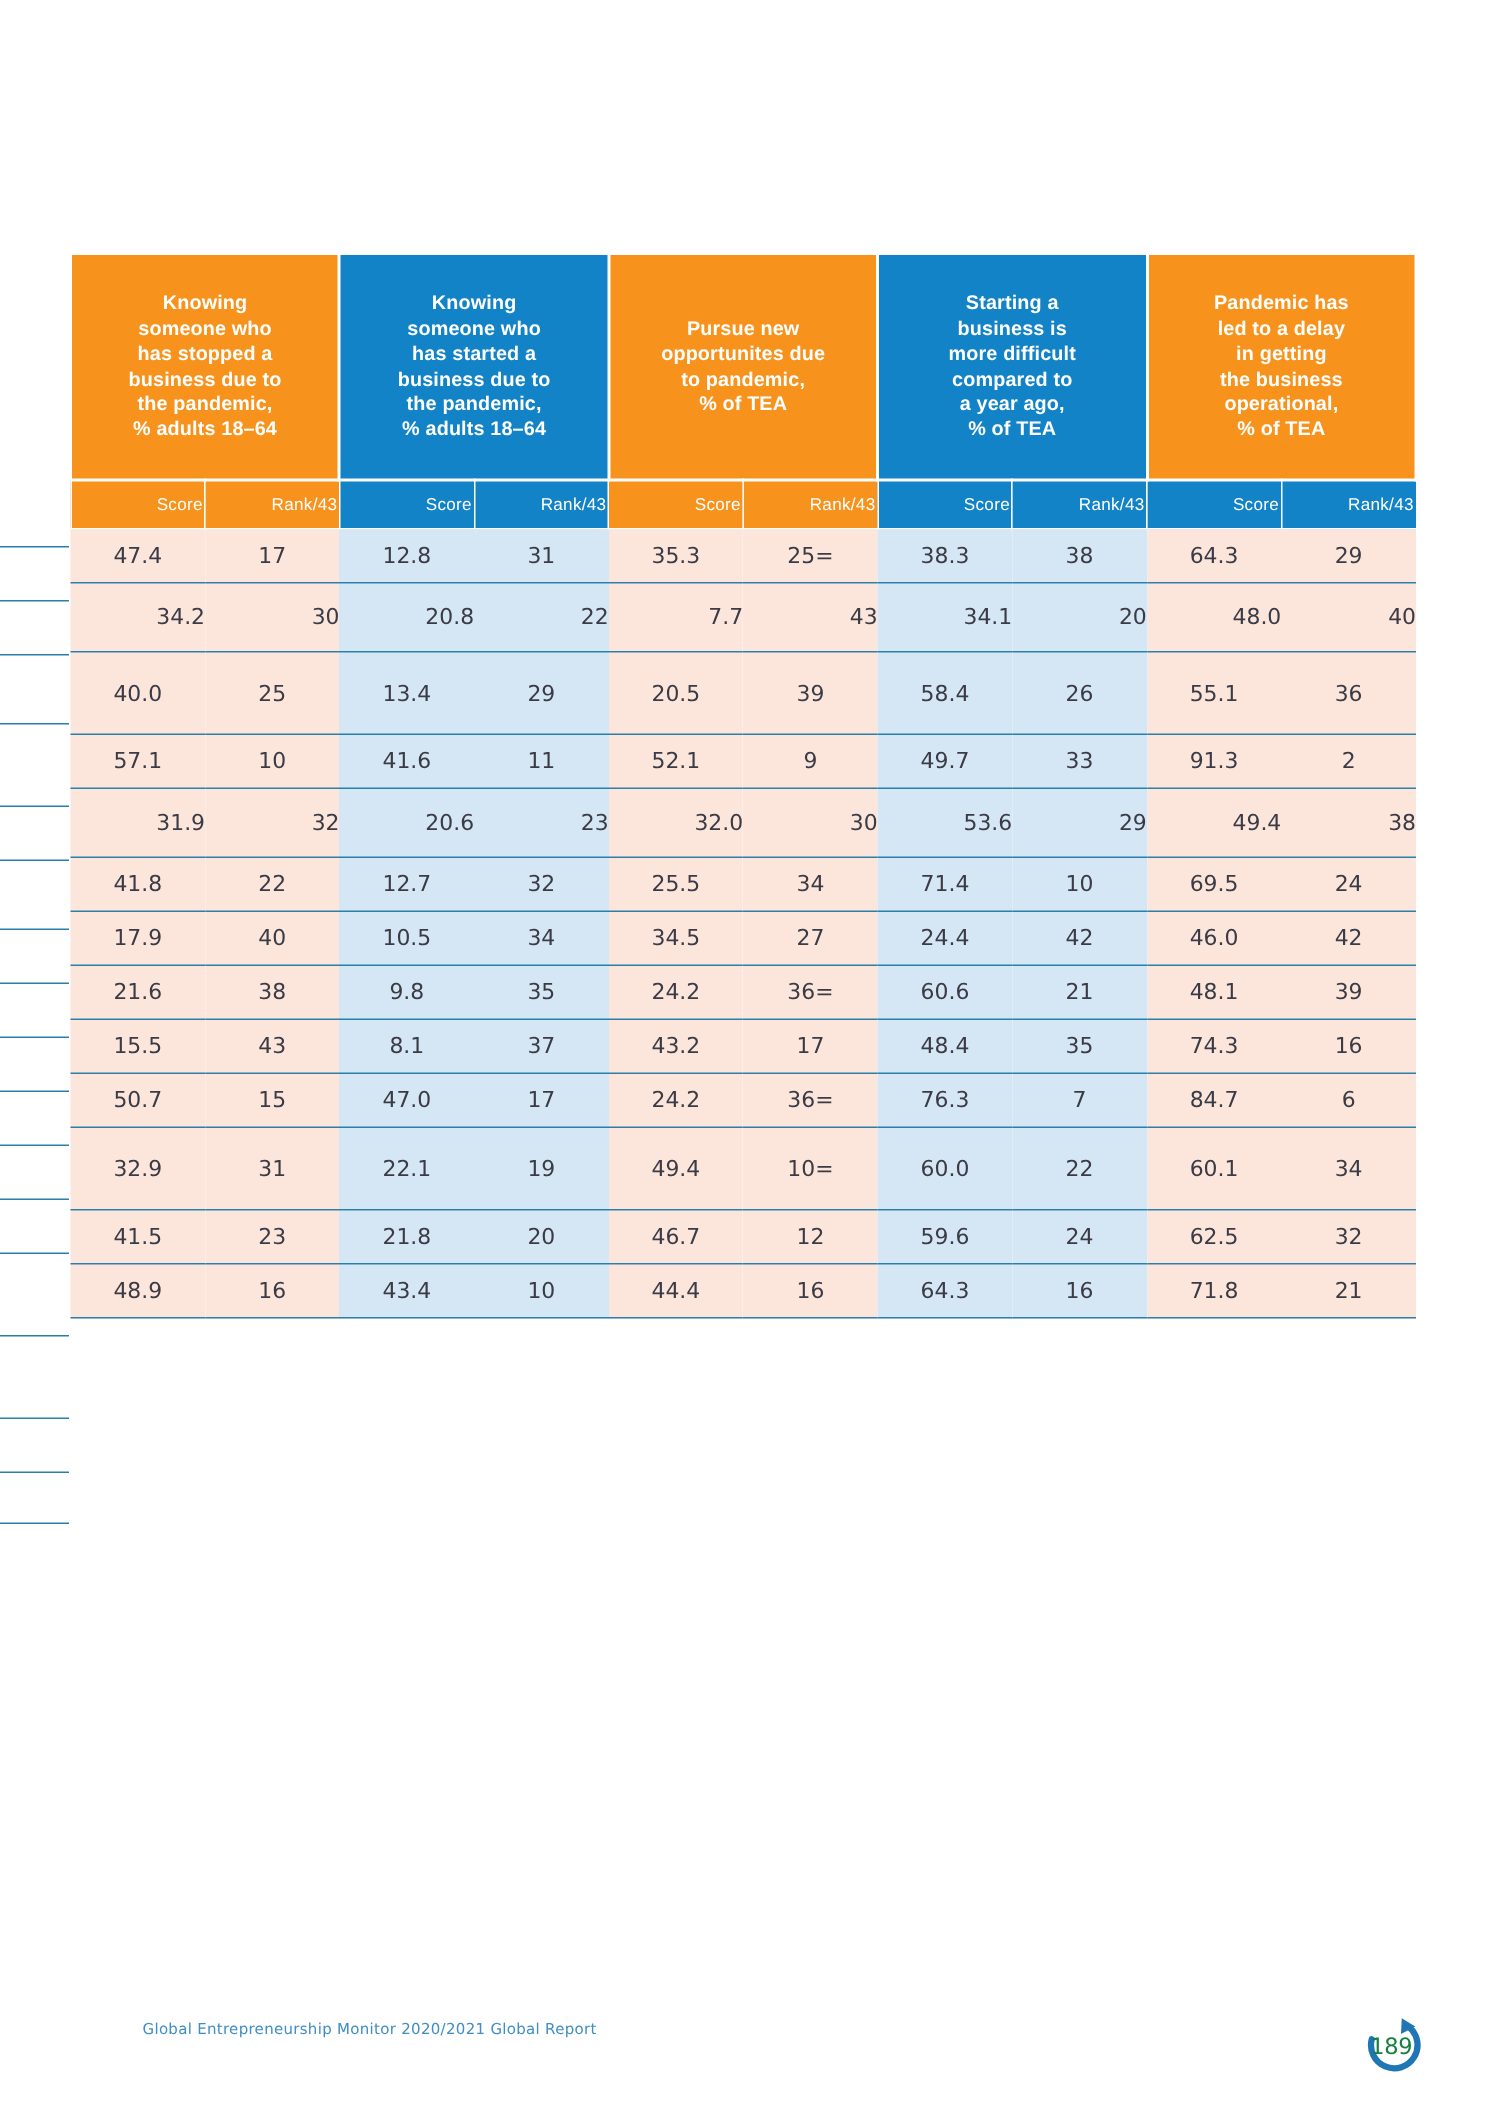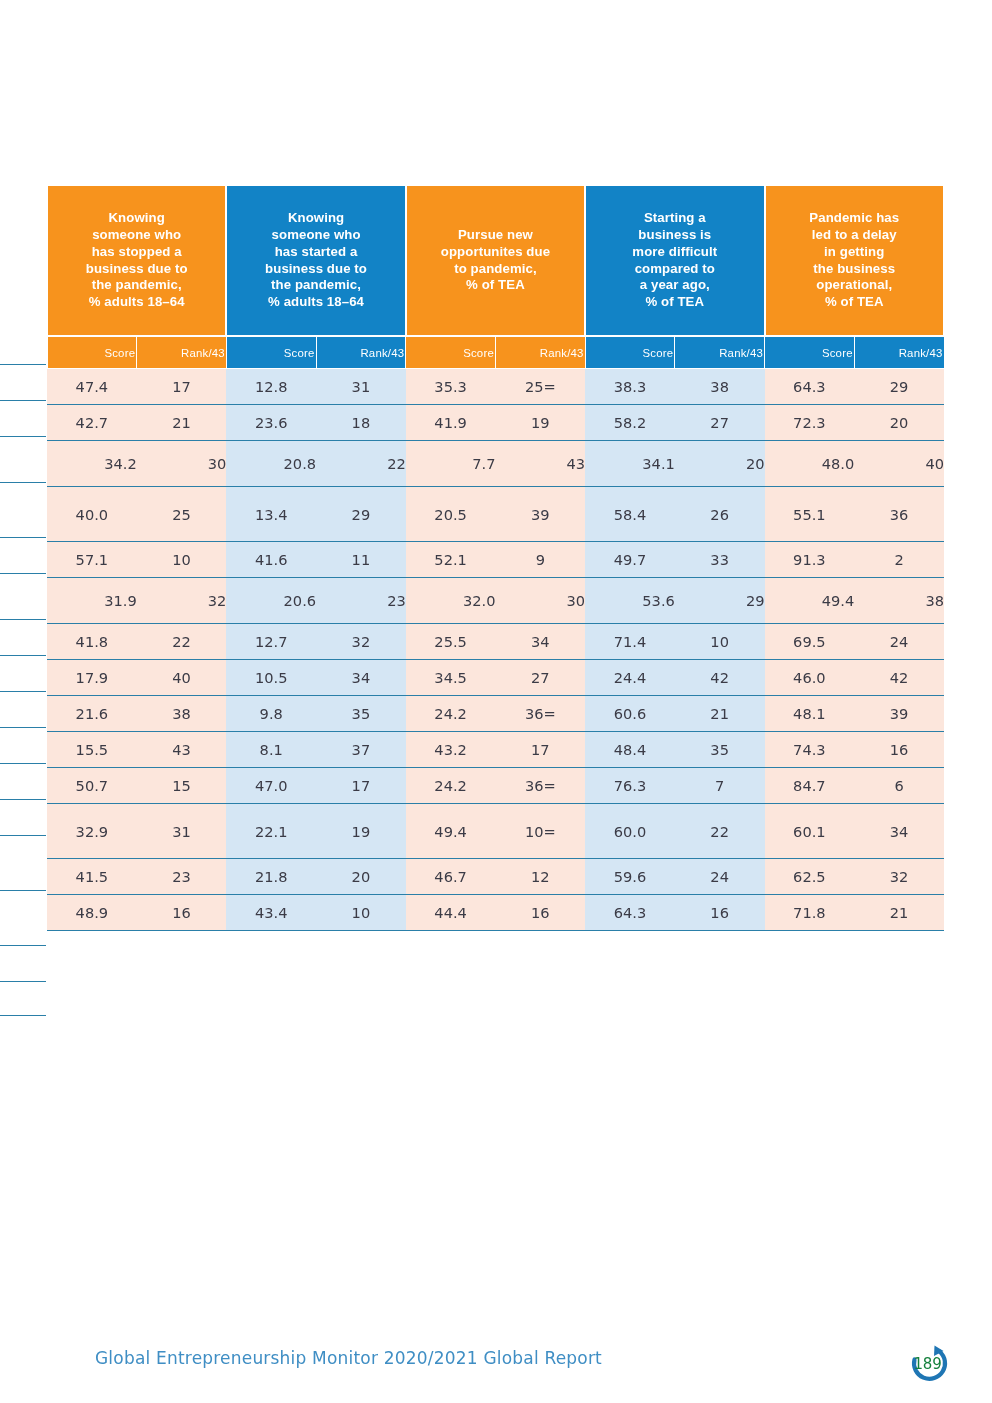--- a/index.html
+++ b/index.html
@@ -12,21 +12,21 @@
     height: 1403px;
     position: relative;
     font-family: "Liberation Sans", sans-serif;
     overflow: hidden;
   }
 
   
   #table-region {
     position: absolute;
     left: 46px;
-    top: 186px;
+    top: 170px;
     width: 899px;
   }
 
   table.data-table {
     border-collapse: collapse;
     width: 899px;
     table-layout: fixed;
   }
 
   
@@ -97,21 +97,21 @@
     position: absolute;
     left: 0;
     top: 1340px;
     width: 992px;
     height: 60px;
   }
   #footer-text {
     position: absolute;
     left: 95px;
     top: 8px;
-    font-size: 17px;
+    font-size: 10px;
     color: #3f8ec4;
     font-family: "DejaVu Sans", sans-serif;
     letter-spacing: 0.2px;
     white-space: nowrap;
   }
   #page-badge {
     position: absolute;
     left: 901px;
     top: 1337px;
     width: 52px;
@@ -199,32 +199,20 @@
           <td class="cell peach">47.4</td>
           <td class="cell peach">17</td>
           <td class="cell lblue">12.8</td>
           <td class="cell lblue">31</td>
           <td class="cell peach">35.3</td>
           <td class="cell peach">25=</td>
           <td class="cell lblue">38.3</td>
           <td class="cell lblue">38</td>
           <td class="cell peach">64.3</td>
           <td class="cell peach">29</td>
-        </tr>
-        <tr class="data-row h-sm">
-          <td class="cell peach">42.7</td>
-          <td class="cell peach">21</td>
-          <td class="cell lblue">23.6</td>
-          <td class="cell lblue">18</td>
-          <td class="cell peach">41.9</td>
-          <td class="cell peach">19</td>
-          <td class="cell lblue">58.2</td>
-          <td class="cell lblue">27</td>
-          <td class="cell peach">72.3</td>
-          <td class="cell peach">20</td>
         </tr>
         <tr class="data-row h-md">
           <td class="cell peach">34.2</td>
           <td class="cell peach">30</td>
           <td class="cell lblue">20.8</td>
           <td class="cell lblue">22</td>
           <td class="cell peach">7.7</td>
           <td class="cell peach">43</td>
           <td class="cell lblue">34.1</td>
           <td class="cell lblue">20</td>

